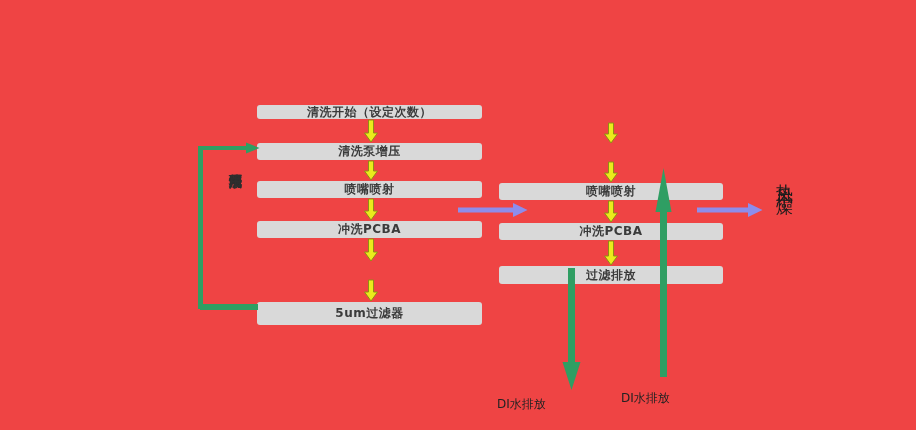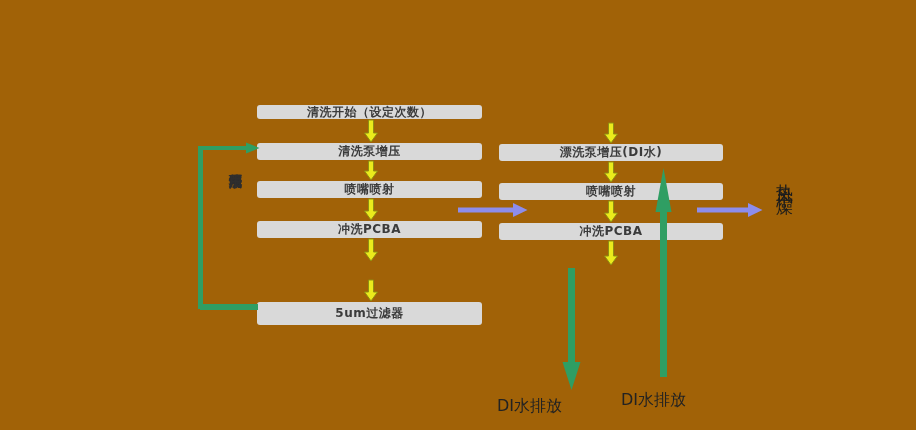--- a/index.html
+++ b/index.html
@@ -5,21 +5,21 @@
   html, body {
     margin: 0;
     padding: 0;
     background: #ffffff;
     font-family: "DejaVu Sans", "Liberation Sans", sans-serif;
   }
   .canvas {
     position: relative;
     width: 916px;
     height: 430px;
-    background: #a16207;
+    background: #ef4444;
     overflow: hidden;
   }
   .step-box {
     position: absolute;
     background: #d9d9d9;
     border-radius: 3px;
     display: flex;
     align-items: center;
     justify-content: center;
     font-size: 12px;
@@ -54,43 +54,43 @@
   }
   .vlabel.hot-air {
     left: 774px; top: 170px;
     font-size: 17px;
     font-weight: 500;
     color: #1c1c1c;
     letter-spacing: 5px;
   }
   .hlabel {
     position: absolute;
-    font-size: 16px;
+    font-size: 12px;
     font-weight: 500;
     color: #222222;
     white-space: nowrap;
     z-index: 3;
   }
   .hlabel.di-drain { left: 497px; top: 396px; }
   .hlabel.di-add   { left: 621px; top: 390px; }
 </style>
 </head>
 <body>
 
 <div class="canvas">
 
   <div class="step-box col-left" style="top:105px; height:14px;">清洗开始（设定次数）</div>
   <div class="step-box col-left" style="top:143px; height:17px;font-family:Liberation Serif, serif;">清洗泵增压</div>
   <div class="step-box col-left" style="top:181px; height:17px;">喷嘴喷射</div>
   <div class="step-box col-left" style="top:221px; height:17px;">冲洗PCBA</div>
   <div class="step-box col-left" style="top:262px; height:23px;margin-top:40px;">5um过滤器</div>
 
-  <div class="step-box col-right" style="top:144px; height:17px;">漂洗泵增压(DI水)</div>
   <div class="step-box col-right" style="top:183px; height:17px;">喷嘴喷射</div>
   <div class="step-box col-right" style="top:223px; height:17px;">冲洗PCBA</div>
+  <div class="step-box col-right" style="top:266px; height:18px;">过滤排放</div>
 
   <svg class="arrow-layer" width="916" height="430" viewBox="0 0 916 430">
 
     <g fill="#ebeb1c" stroke="#8f8f12" stroke-width="1">
       <polygon points="368.5,120 373.5,120 373.5,133 377.5,133 371,142 364.5,133 368.5,133"></polygon>
       <polygon points="368.5,161 373.5,161 373.5,171 377.5,171 371,180 364.5,171 368.5,171"></polygon>
       <polygon points="368.5,199 373.5,199 373.5,211 377.5,211 371,220 364.5,211 368.5,211"></polygon>
       <polygon points="368.5,239 373.5,239 373.5,252 377.5,252 371,261 364.5,252 368.5,252"></polygon>
       <polygon points="368.5,280 373.5,280 373.5,292 377.5,292 371,301 364.5,292 368.5,292"></polygon>
     </g>

